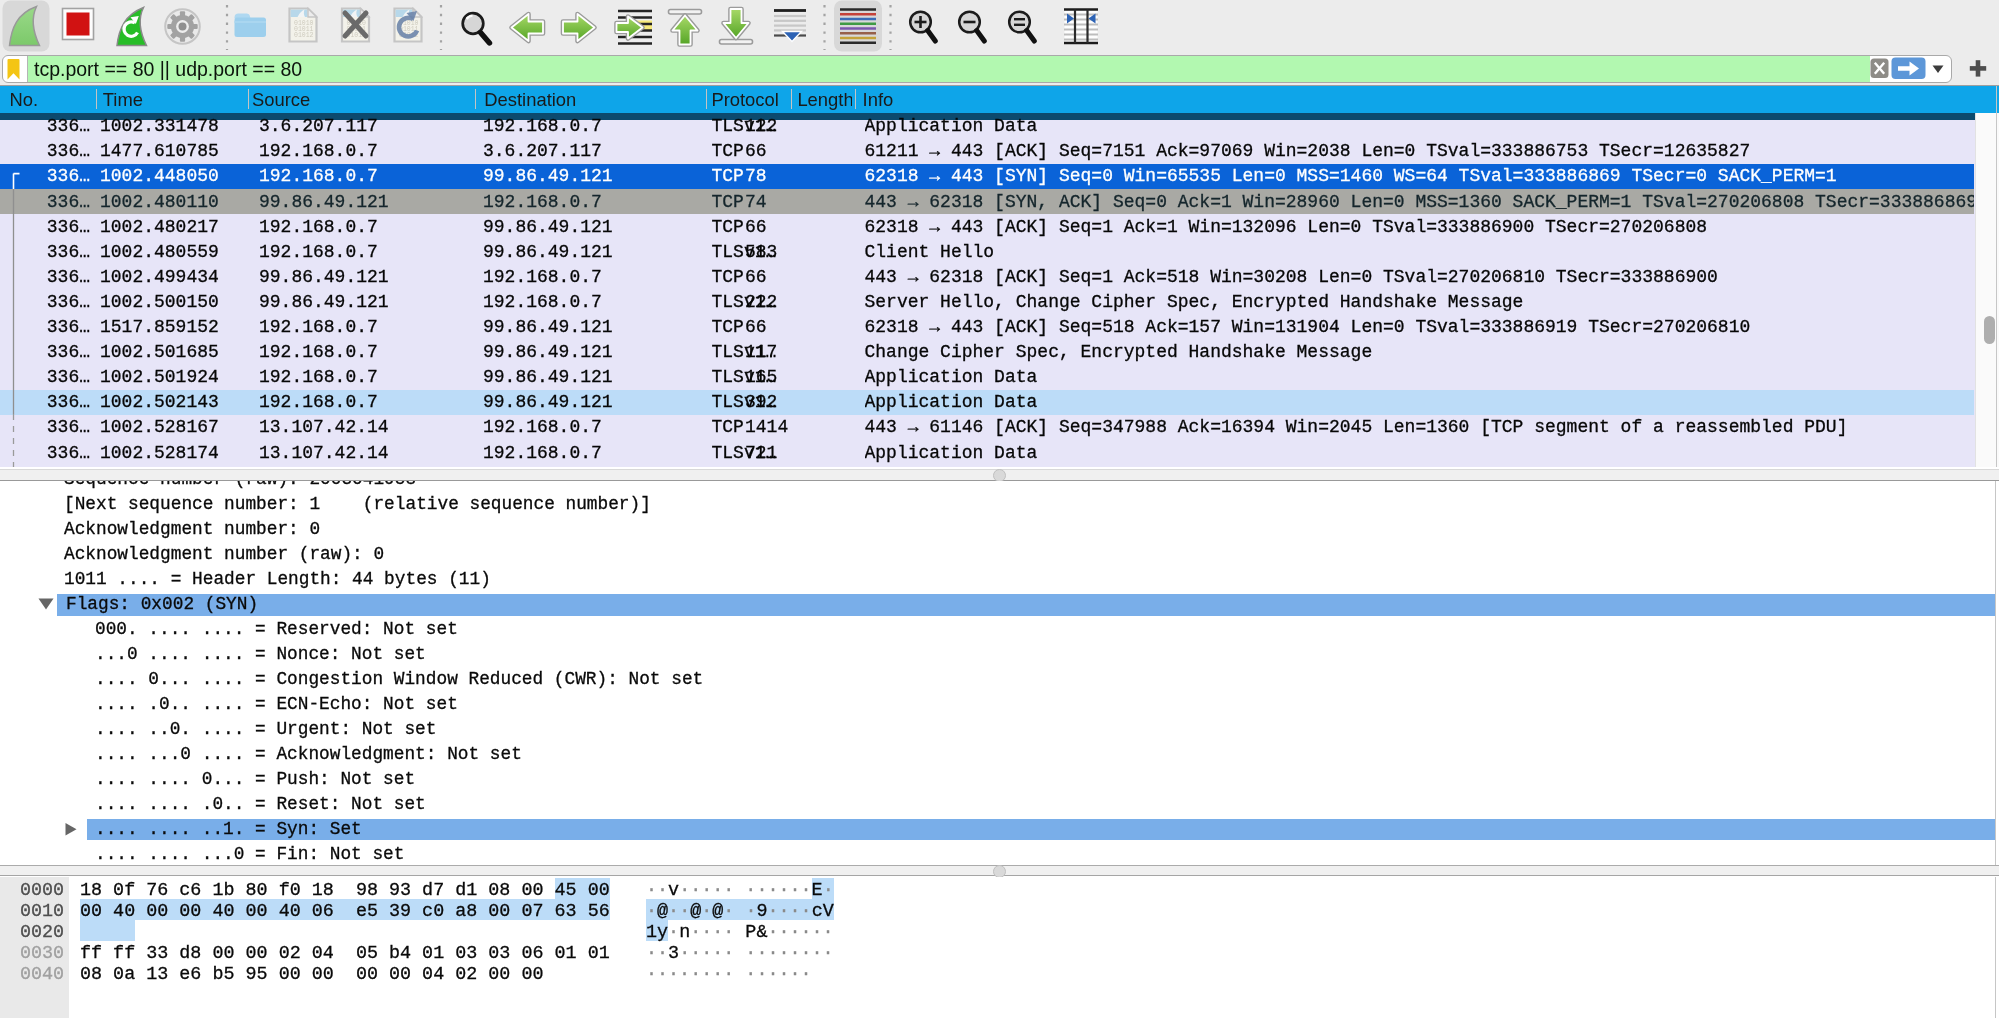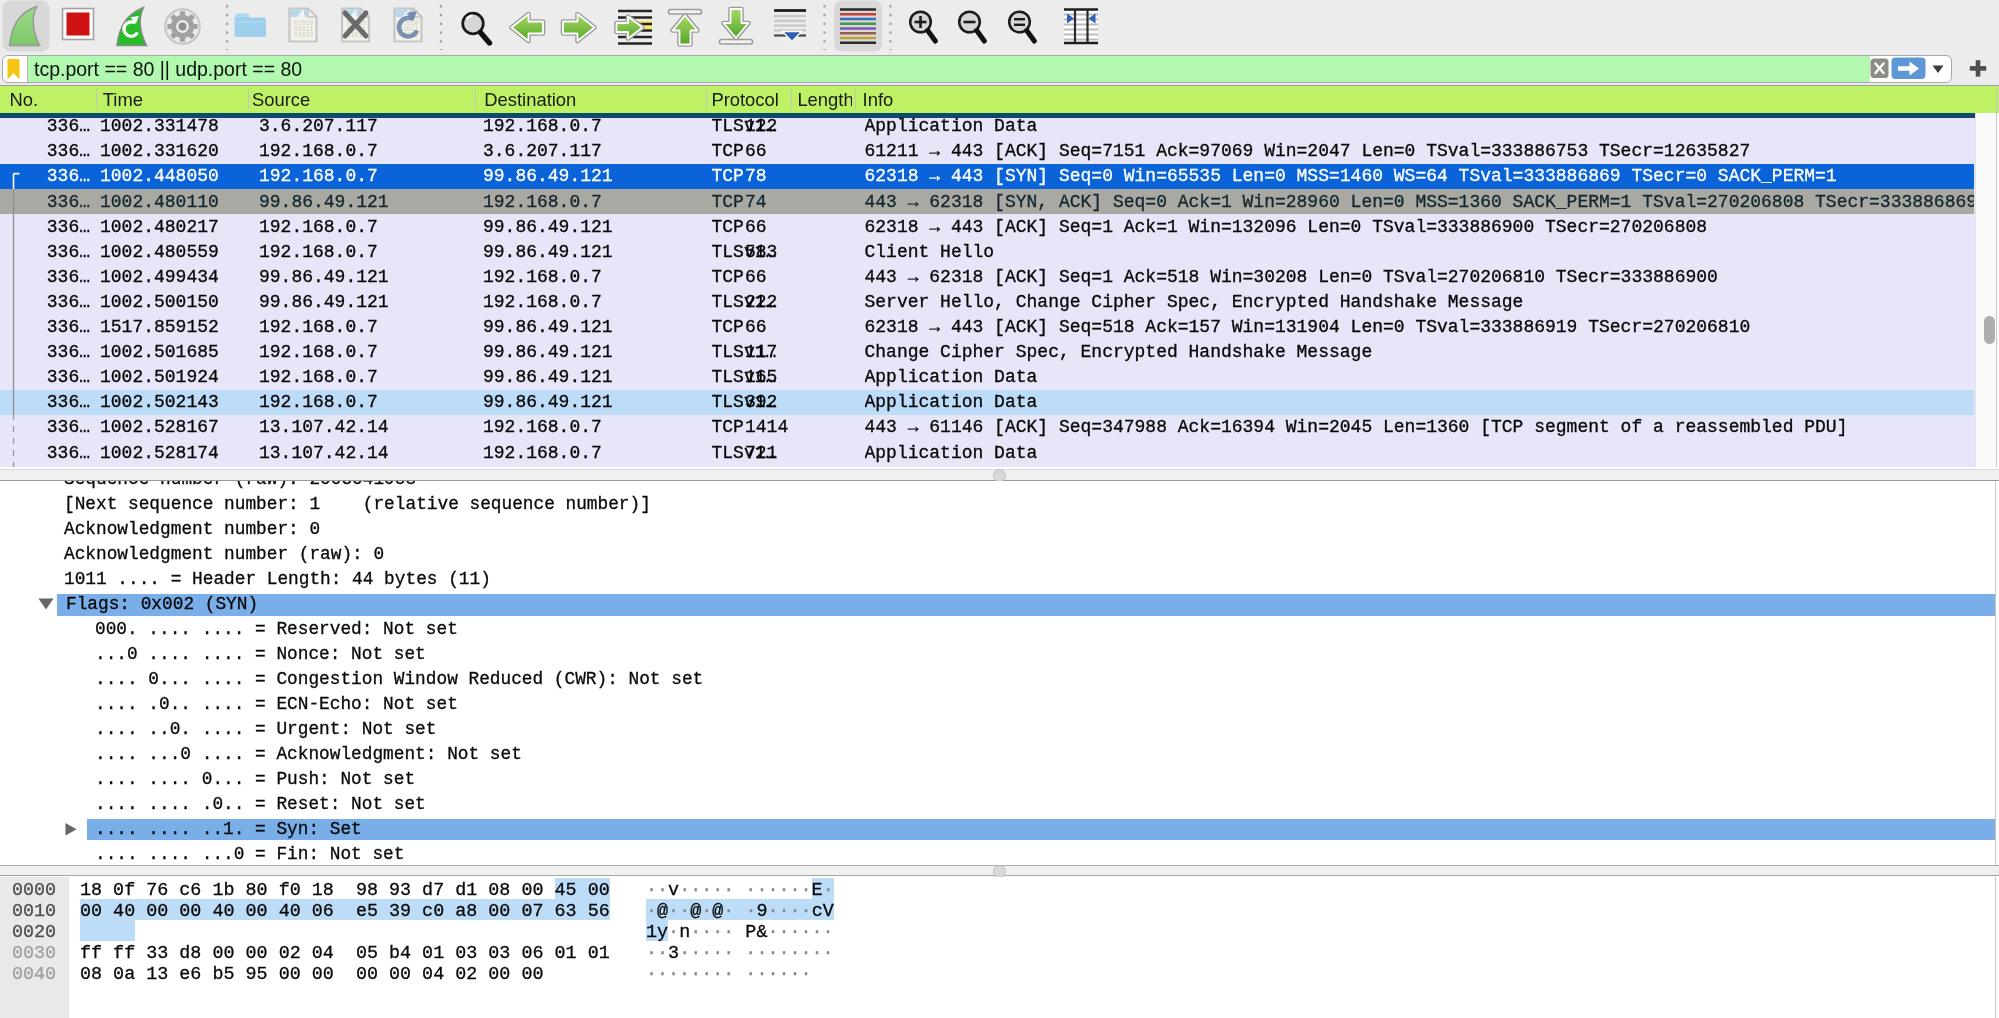--- a/index.html
+++ b/index.html
@@ -4,21 +4,21 @@
 <style>
 html,body{margin:0;padding:0;width:1999px;height:1018px;overflow:hidden;background:#fff;}
 #app{position:absolute;left:0;top:0;width:1999px;height:1018px;font-family:"Liberation Sans",sans-serif;}
 .abs{position:absolute;}
 #toolbar{left:0;top:0;width:1999px;height:54px;background:#ececec;}
 #filterzone{left:0;top:54px;width:1999px;height:31px;background:#ececec;}
 #filterbox{left:2px;top:55px;width:1948px;height:26px;background:#fff;border:1.5px solid #a9a9a9;border-radius:6px;overflow:hidden;}
 #filtergreen{left:24px;top:0px;width:1842px;height:26px;background:#b2f8b0;border-left:1px solid #b5b5b5;}
 #filtertext{left:31px;top:0px;height:26px;line-height:26px;font-size:19.5px;color:#0c140c;}
 #plist{left:0;top:85px;width:1999px;height:381px;background:#e7e5f8;border-top:1px solid #9f9f9f;overflow:hidden;}
-#phead{left:0;top:0;width:1999px;height:26.5px;background:#bef264;border-bottom:5px solid #0c4a6e;}
+#phead{left:0;top:0;width:1999px;height:26.5px;background:#0ea5e9;border-bottom:7px solid #0c4a6e;}
 .hsep{top:3px;width:1px;height:20px;background:#c4c4c4;}
 .hcell{top:0;height:26px;line-height:27px;font-size:18.4px;color:#1a1a1a;white-space:pre;overflow:hidden;}
 .prow{left:0;width:1974px;height:25.1px;font-family:"Liberation Mono",monospace;font-size:18px;color:#070707;white-space:pre;-webkit-text-stroke:0.3px;}
 .prow span{position:absolute;top:1.3px;height:22px;line-height:22px;}
 .c-no{left:0px;width:90px;text-align:right;}
 .c-time{left:100px;}
 .c-src{left:259px;}
 .c-dst{left:483px;}
 .c-proto{left:711.5px;}
 .c-len{left:745px;width:105px;text-align:left;}
@@ -31,21 +31,21 @@
 #split1{left:0;top:468.5px;width:1999px;height:10px;background:#f0f0f0;border-top:1px solid #d8d8d8;border-bottom:1px solid #999;}
 .knob{width:11px;height:11px;border-radius:50%;background:#d9d9d9;border:1px solid #c0c0c0;}
 #details{left:0;top:480.5px;width:1999px;height:384.5px;background:#fff;overflow:hidden;}
 .dline{left:0;width:1999px;height:21px;line-height:21px;font-family:"Liberation Mono",monospace;font-size:17.8px;color:#0a0a0a;white-space:pre;-webkit-text-stroke:0.3px;}
 .dhl{height:21.5px;background:#79aee9;}
 .vedge{width:1.4px;background:#c6c6c6;}
 #split2{left:0;top:865px;width:1999px;height:9px;background:#f0f0f0;border-top:1px solid #ababab;border-bottom:1px solid #a5a5a5;}
 #hexpane{left:0;top:877px;width:1999px;height:141px;background:#fff;}
 #hexgut{left:0;top:0;width:69px;height:141px;background:#e9e9e9;}
 .xrow{left:0;width:1999px;height:21px;line-height:21px;font-family:"Liberation Mono",monospace;font-size:18.4px;white-space:pre;-webkit-text-stroke:0.3px;}
-.xoff{position:absolute;left:12px;color:#4f4f4f;}
+.xoff{position:absolute;left:20px;color:#4f4f4f;}
 .xoff2{color:#a0a0a0;}
 .xhex{position:absolute;left:80px;color:#0a0a0a;}
 .xasc{position:absolute;left:646px;color:#0a0a0a;}
 .xasc i{font-style:normal;color:#8a8a8a;}
 .xhl{position:absolute;background:#bcdcf8;height:21px;}
 svg.ovl{position:absolute;left:0;top:0;}
 </style>
 </head>
 <body>
 <div id="app">
@@ -209,21 +209,21 @@
 <div class="abs hcell" style="left:797.4px;width:55px;">Length</div>
 <div class="abs hcell" style="left:862.6px;">Info</div>
 <div class="abs hsep" style="left:96px;"></div>
 <div class="abs hsep" style="left:248px;"></div>
 <div class="abs hsep" style="left:475px;"></div>
 <div class="abs hsep" style="left:706px;"></div>
 <div class="abs hsep" style="left:791px;"></div>
 <div class="abs hsep" style="left:855px;"></div>
     </div>
 <div class="abs prow" style="top:28.0px;"><span class="c-no">336…</span><span class="c-time">1002.331478</span><span class="c-src">3.6.207.117</span><span class="c-dst">192.168.0.7</span><span class="c-proto">TLSv1…</span><span class="c-len">122</span><span class="c-info">Application Data</span></div>
-<div class="abs prow" style="top:53.1px;"><span class="c-no">336…</span><span class="c-time">1002.331620</span><span class="c-src">192.168.0.7</span><span class="c-dst">3.6.207.117</span><span class="c-proto">TCP</span><span class="c-len">66</span><span class="c-info">61211 → 443 [ACK] Seq=7151 Ack=97069 Win=2047 Len=0 TSval=333886753 TSecr=12635827</span></div>
+<div class="abs prow" style="top:53.1px;"><span class="c-no">336…</span><span class="c-time">1477.610785</span><span class="c-src">192.168.0.7</span><span class="c-dst">3.6.207.117</span><span class="c-proto">TCP</span><span class="c-len">66</span><span class="c-info">61211 → 443 [ACK] Seq=7151 Ack=97069 Win=2038 Len=0 TSval=333886753 TSecr=12635827</span></div>
 <div class="abs prow r-sel" style="top:78.2px;"><span class="c-no">336…</span><span class="c-time">1002.448050</span><span class="c-src">192.168.0.7</span><span class="c-dst">99.86.49.121</span><span class="c-proto">TCP</span><span class="c-len">78</span><span class="c-info">62318 → 443 [SYN] Seq=0 Win=65535 Len=0 MSS=1460 WS=64 TSval=333886869 TSecr=0 SACK_PERM=1</span></div>
 <div class="abs prow r-gray" style="top:103.3px;"><span class="c-no">336…</span><span class="c-time">1002.480110</span><span class="c-src">99.86.49.121</span><span class="c-dst">192.168.0.7</span><span class="c-proto">TCP</span><span class="c-len">74</span><span class="c-info">443 → 62318 [SYN, ACK] Seq=0 Ack=1 Win=28960 Len=0 MSS=1360 SACK_PERM=1 TSval=270206808 TSecr=333886869</span></div>
 <div class="abs prow" style="top:128.4px;"><span class="c-no">336…</span><span class="c-time">1002.480217</span><span class="c-src">192.168.0.7</span><span class="c-dst">99.86.49.121</span><span class="c-proto">TCP</span><span class="c-len">66</span><span class="c-info">62318 → 443 [ACK] Seq=1 Ack=1 Win=132096 Len=0 TSval=333886900 TSecr=270206808</span></div>
 <div class="abs prow" style="top:153.5px;"><span class="c-no">336…</span><span class="c-time">1002.480559</span><span class="c-src">192.168.0.7</span><span class="c-dst">99.86.49.121</span><span class="c-proto">TLSv1…</span><span class="c-len">583</span><span class="c-info">Client Hello</span></div>
 <div class="abs prow" style="top:178.6px;"><span class="c-no">336…</span><span class="c-time">1002.499434</span><span class="c-src">99.86.49.121</span><span class="c-dst">192.168.0.7</span><span class="c-proto">TCP</span><span class="c-len">66</span><span class="c-info">443 → 62318 [ACK] Seq=1 Ack=518 Win=30208 Len=0 TSval=270206810 TSecr=333886900</span></div>
 <div class="abs prow" style="top:203.7px;"><span class="c-no">336…</span><span class="c-time">1002.500150</span><span class="c-src">99.86.49.121</span><span class="c-dst">192.168.0.7</span><span class="c-proto">TLSv1…</span><span class="c-len">222</span><span class="c-info">Server Hello, Change Cipher Spec, Encrypted Handshake Message</span></div>
 <div class="abs prow" style="top:228.8px;"><span class="c-no">336…</span><span class="c-time">1517.859152</span><span class="c-src">192.168.0.7</span><span class="c-dst">99.86.49.121</span><span class="c-proto">TCP</span><span class="c-len">66</span><span class="c-info">62318 → 443 [ACK] Seq=518 Ack=157 Win=131904 Len=0 TSval=333886919 TSecr=270206810</span></div>
 <div class="abs prow" style="top:253.9px;"><span class="c-no">336…</span><span class="c-time">1002.501685</span><span class="c-src">192.168.0.7</span><span class="c-dst">99.86.49.121</span><span class="c-proto">TLSv1…</span><span class="c-len">117</span><span class="c-info">Change Cipher Spec, Encrypted Handshake Message</span></div>
 <div class="abs prow" style="top:279.0px;"><span class="c-no">336…</span><span class="c-time">1002.501924</span><span class="c-src">192.168.0.7</span><span class="c-dst">99.86.49.121</span><span class="c-proto">TLSv1…</span><span class="c-len">165</span><span class="c-info">Application Data</span></div>
 <div class="abs prow r-hov" style="top:304.1px;"><span class="c-no">336…</span><span class="c-time">1002.502143</span><span class="c-src">192.168.0.7</span><span class="c-dst">99.86.49.121</span><span class="c-proto">TLSv1…</span><span class="c-len">392</span><span class="c-info">Application Data</span></div>

